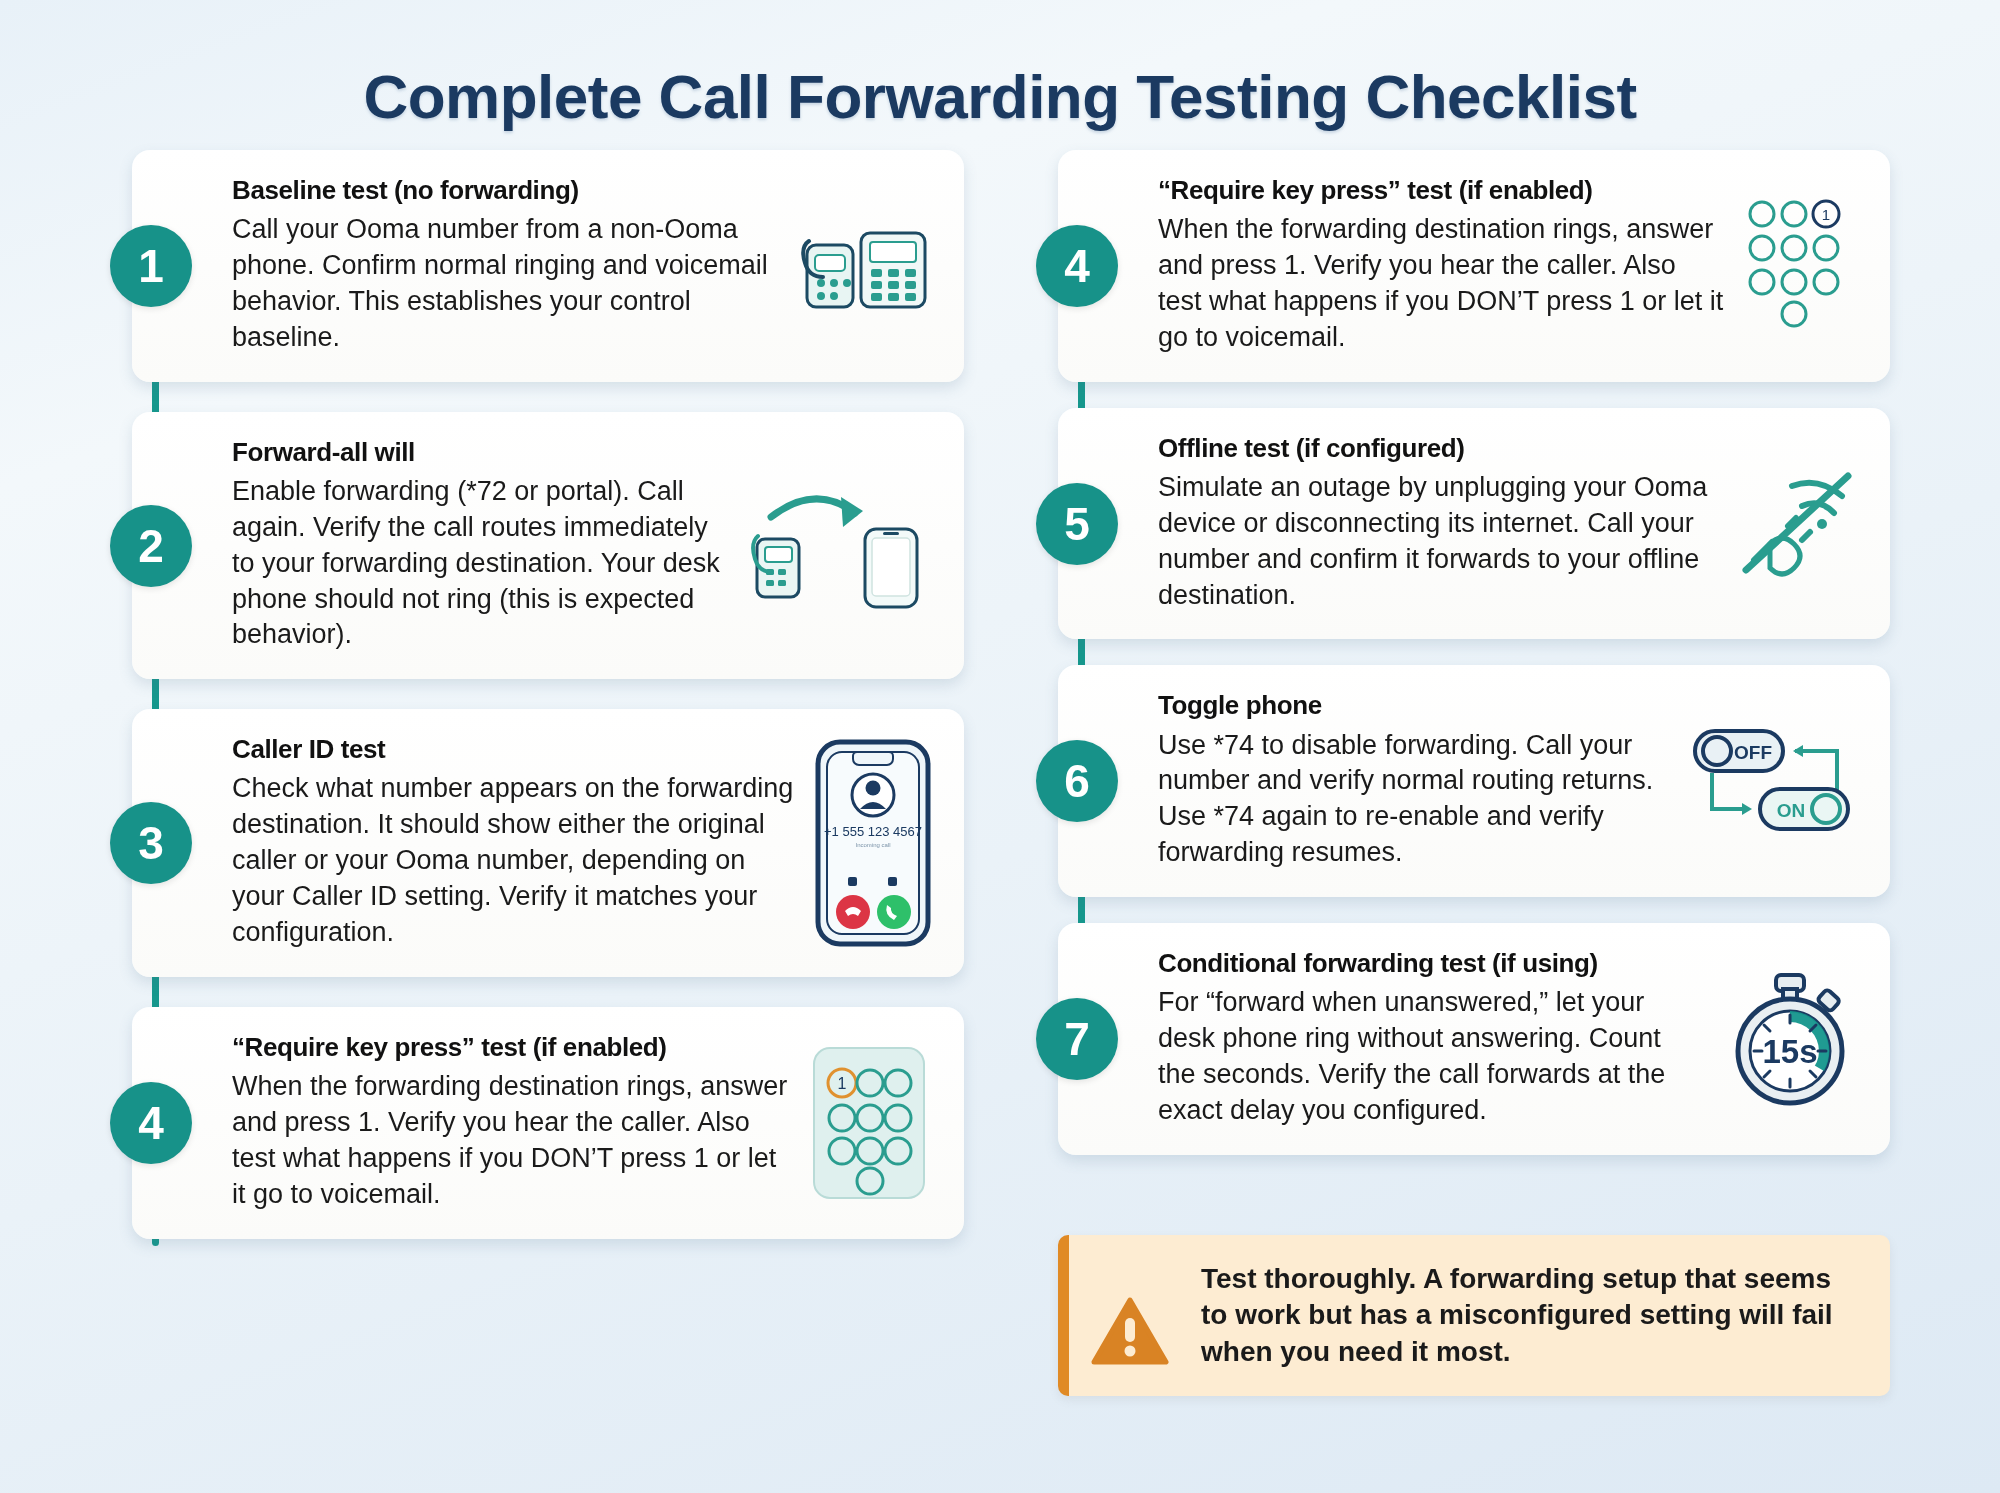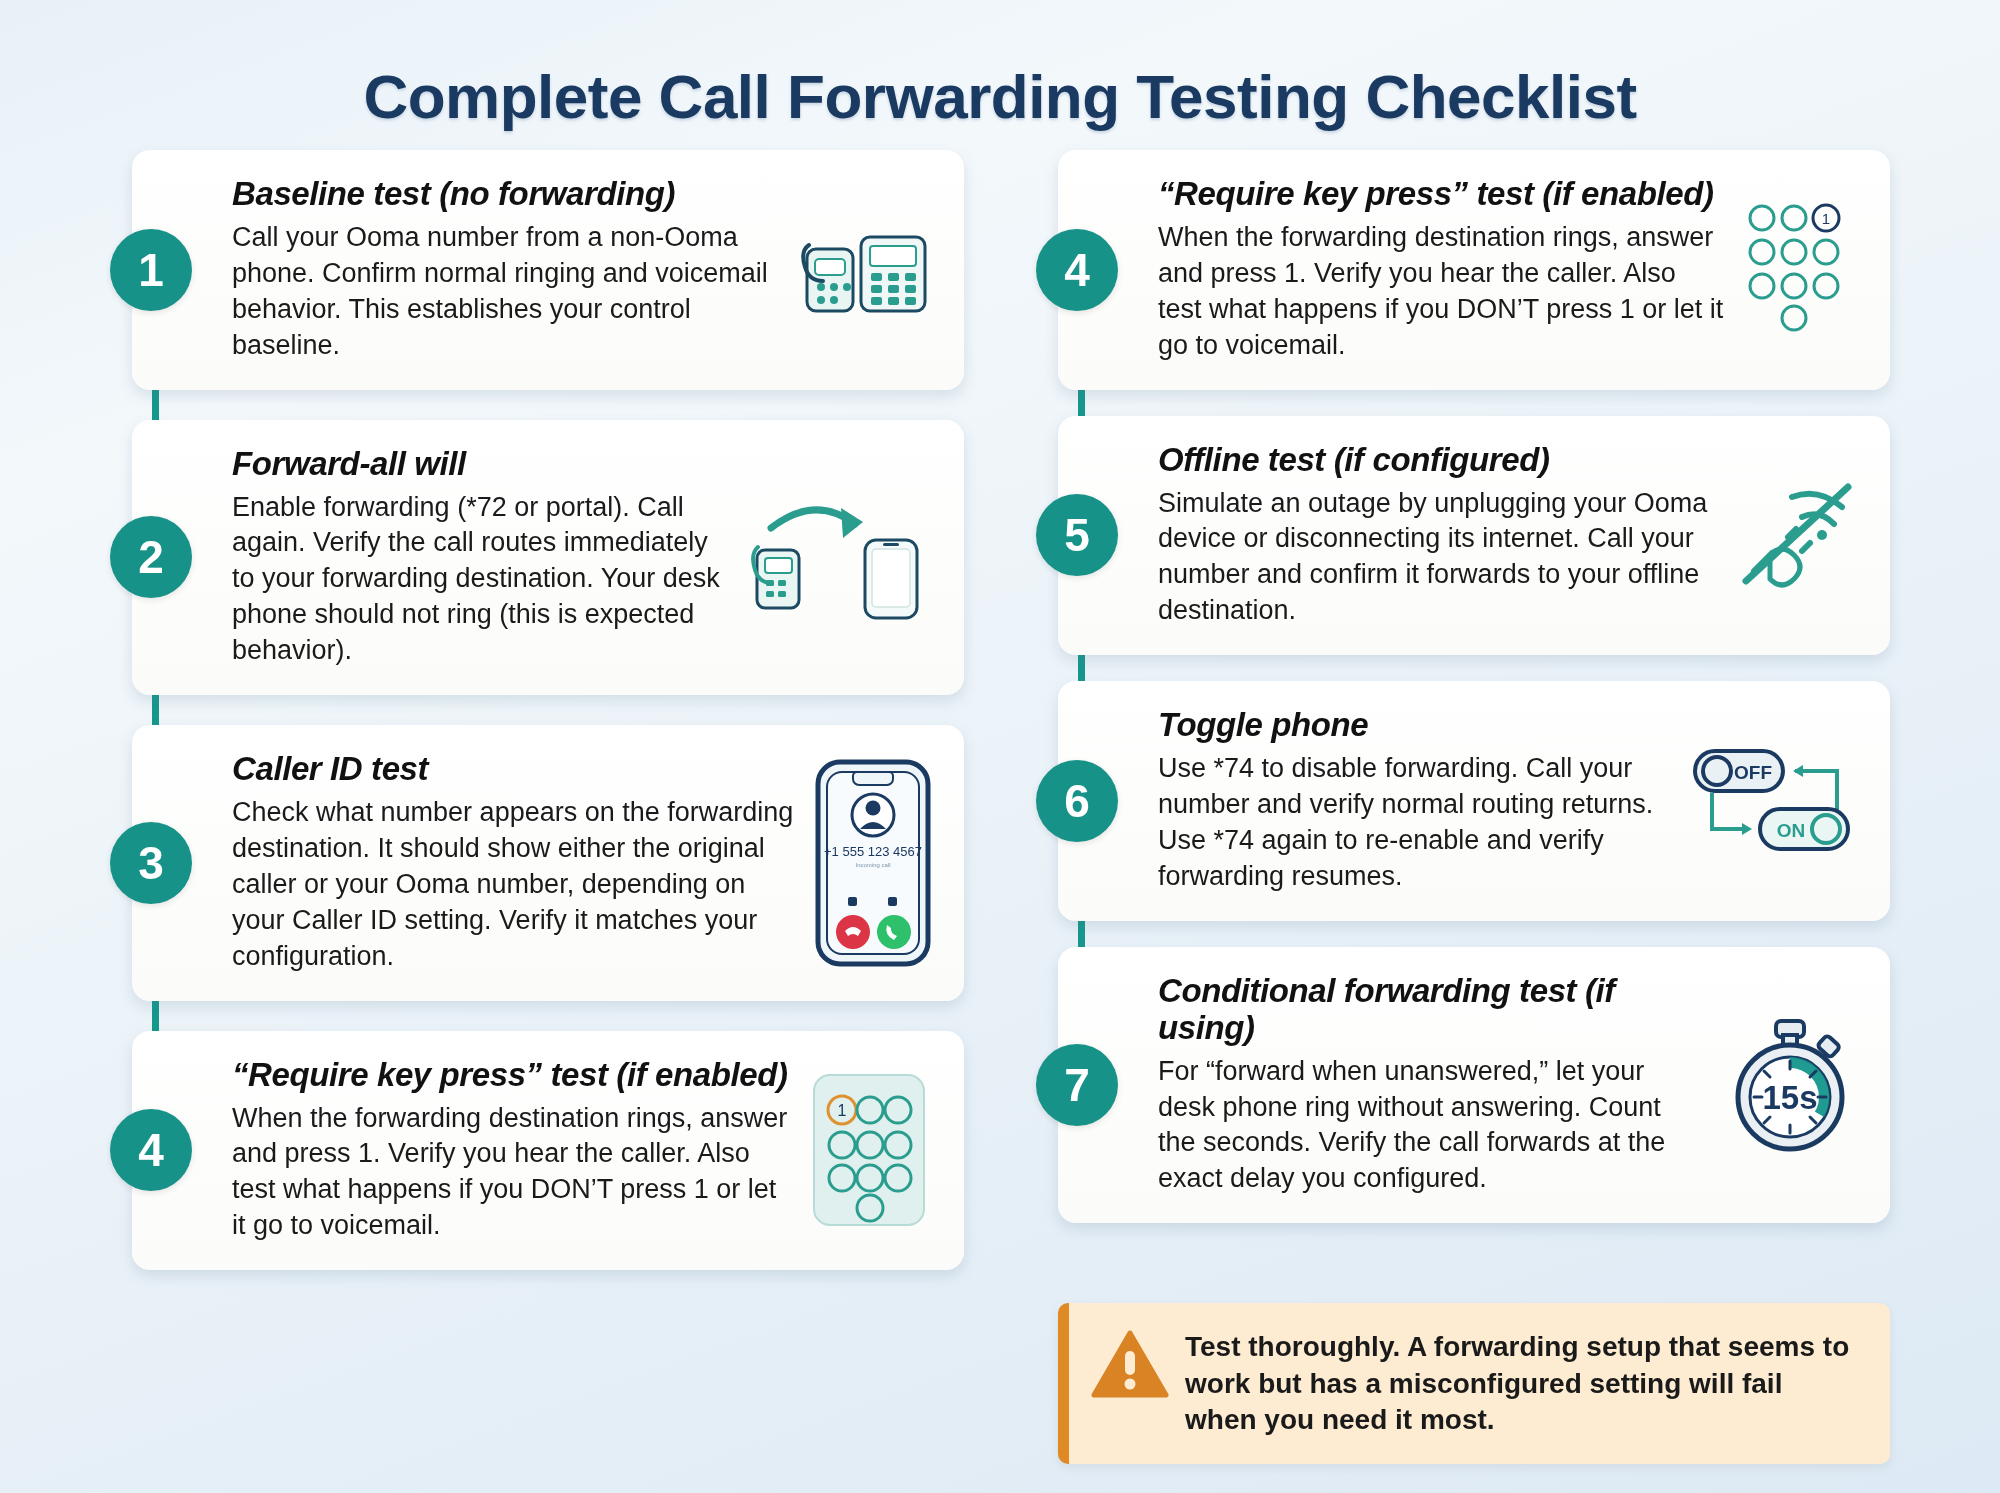--- a/index.html
+++ b/index.html
@@ -66,27 +66,26 @@
     background: #179289;
     color: #ffffff;
     font-size: 46px;
     font-weight: bold;
     display: flex; align-items: center; justify-content: center;
     z-index: 3;
     box-shadow: 0 2px 6px rgba(0,0,0,0.10);
   }
   .card-body { flex: 1; min-width: 0; }
   .card h3 {
-    font-size: 33px;
+    font-size: 26px;
     font-weight: bold;
     color: #111111;
     letter-spacing: -0.4px;
     margin-bottom: 7px;
     line-height: 1.12;
-    font-style: italic;
   }
   .card p {
     font-size: 27px;
     line-height: 1.33;
     color: #1a1a1a;
   }
   .art {
     flex: 0 0 auto;
     margin-left: 16px;
     display: flex; align-items: center; justify-content: center;
@@ -94,21 +93,21 @@
   }
 
   
   .warning {
     margin-left: 22px;
     margin-top: 28px;
     background: #fdecd2;
     border-left: 11px solid #e08a25;
     border-radius: 10px;
     padding: 26px 30px 26px 22px;
-    display: flex; align-items: flex-start; gap: 16px;
+    display: flex; align-items: flex-end; gap: 32px;
     box-shadow: 0 4px 10px rgba(120,120,120,0.12);
   }
   .warning p {
     font-size: 28px;
     font-weight: bold;
     line-height: 1.3;
     color: #1a1a1a;
   }
   .spacer { flex: 1 1 auto; }
 </style>

